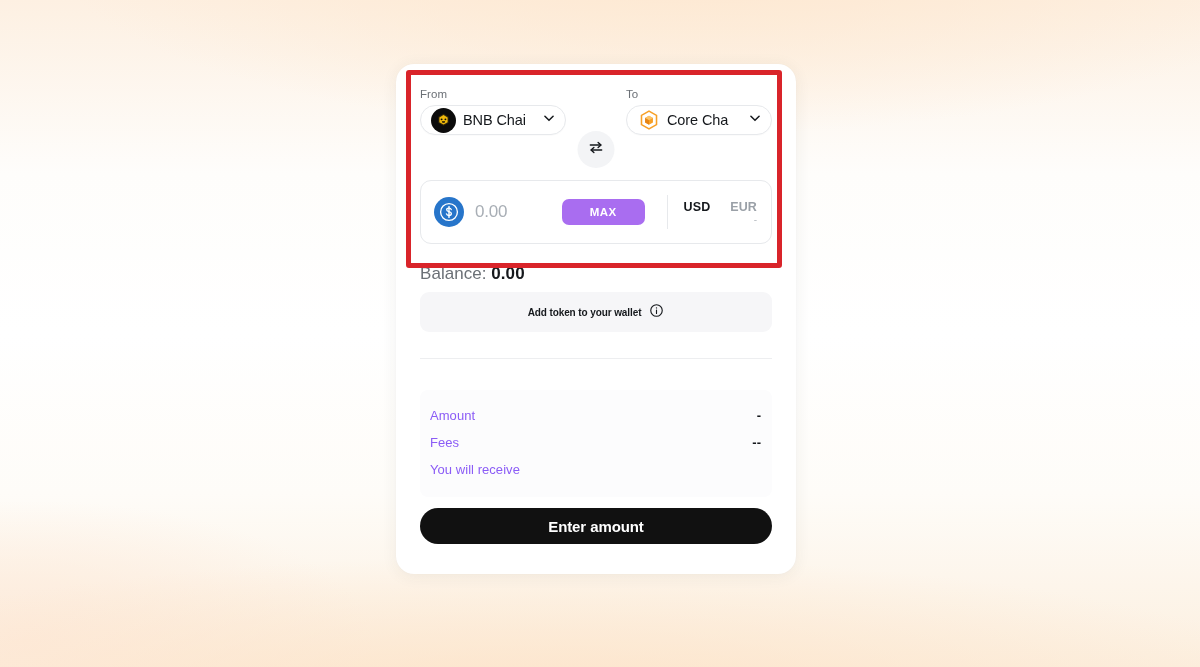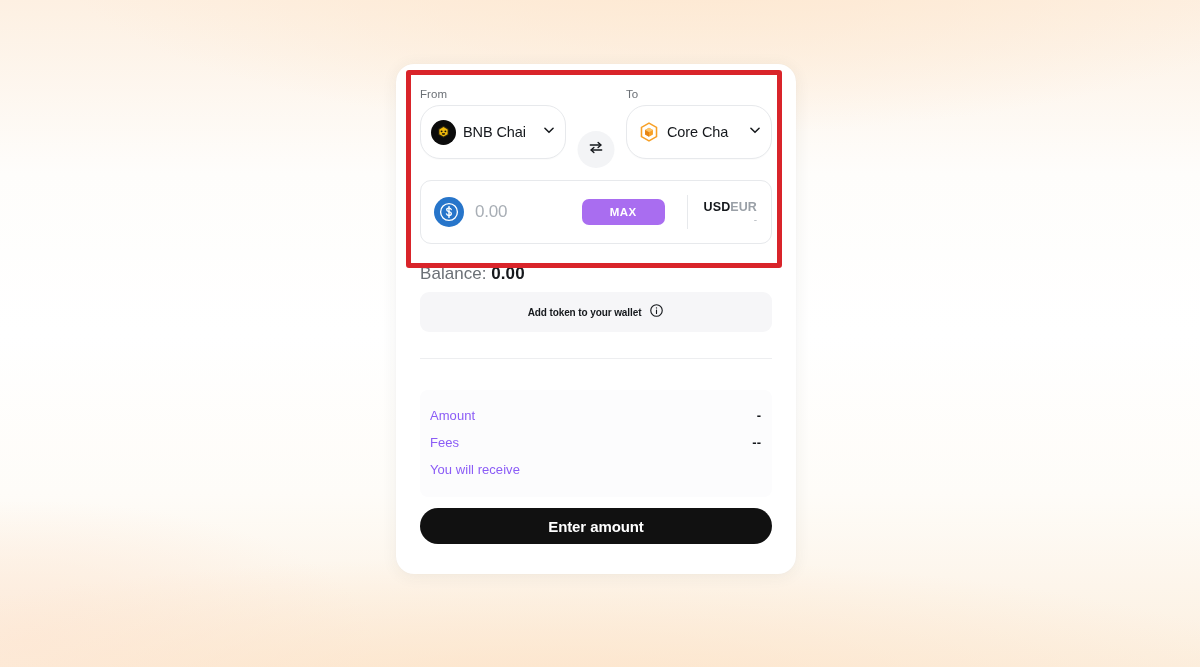--- a/index.html
+++ b/index.html
@@ -59,21 +59,21 @@
   .chain-group.to { margin-left: auto; }
 
   .chain-label {
     font-size: 11.5px;
     color: #6b7076;
     margin-bottom: 5px;
     letter-spacing: 0.1px;
   }
 
   .chain-select {
-    height: 54px;
+    height: 30px;
     background: #ffffff;
     border: 1px solid #e7e9ec;
     border-radius: 20px;
     display: flex;
     align-items: center;
     padding: 0 9px 0 10px;
     gap: 7px;
     cursor: pointer;
     box-shadow: 0 1px 1px rgba(20,20,20,0.02);
   }
@@ -170,21 +170,21 @@
     background: #e7e9ec;
     flex: 0 0 auto;
     margin: 0 3px 0 11px;
   }
 
   .fiat-toggle {
     flex: 0 0 auto;
     text-align: right;
     padding-left: 2px;
   }
-  .fiat-row { display: flex; gap: 0; align-items: baseline; }
+  .fiat-row { display: flex; gap: 20px; align-items: baseline; }
   .fiat-opt {
     font-size: 12.5px;
     cursor: pointer;
     letter-spacing: 0.1px;
   }
   .fiat-opt.active { color: #15181c; font-weight: bold; }
   .fiat-opt.inactive { color: #9aa0a7; font-weight: bold; }
   .fiat-value {
     font-size: 10px;
     color: #b9bec4;

